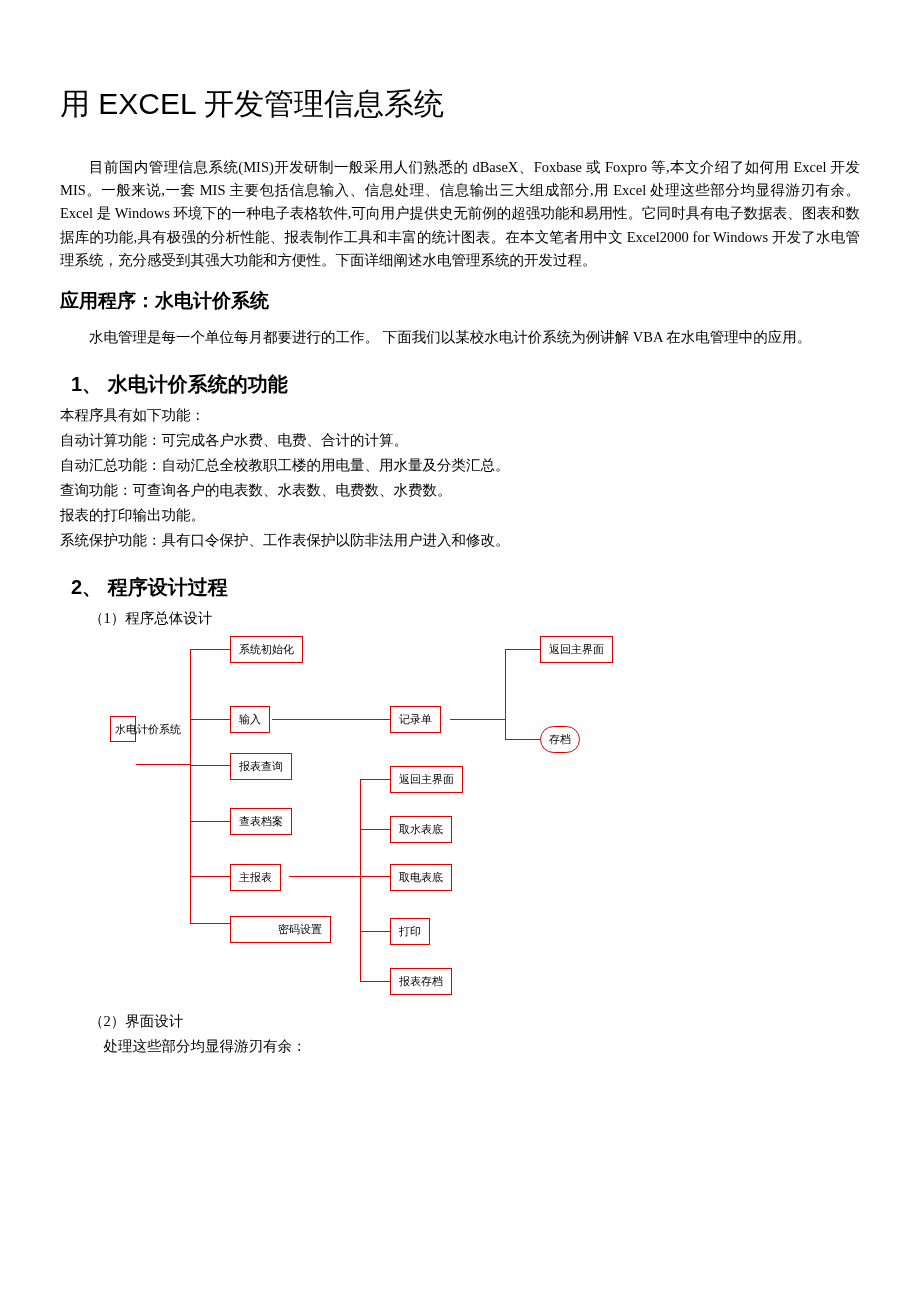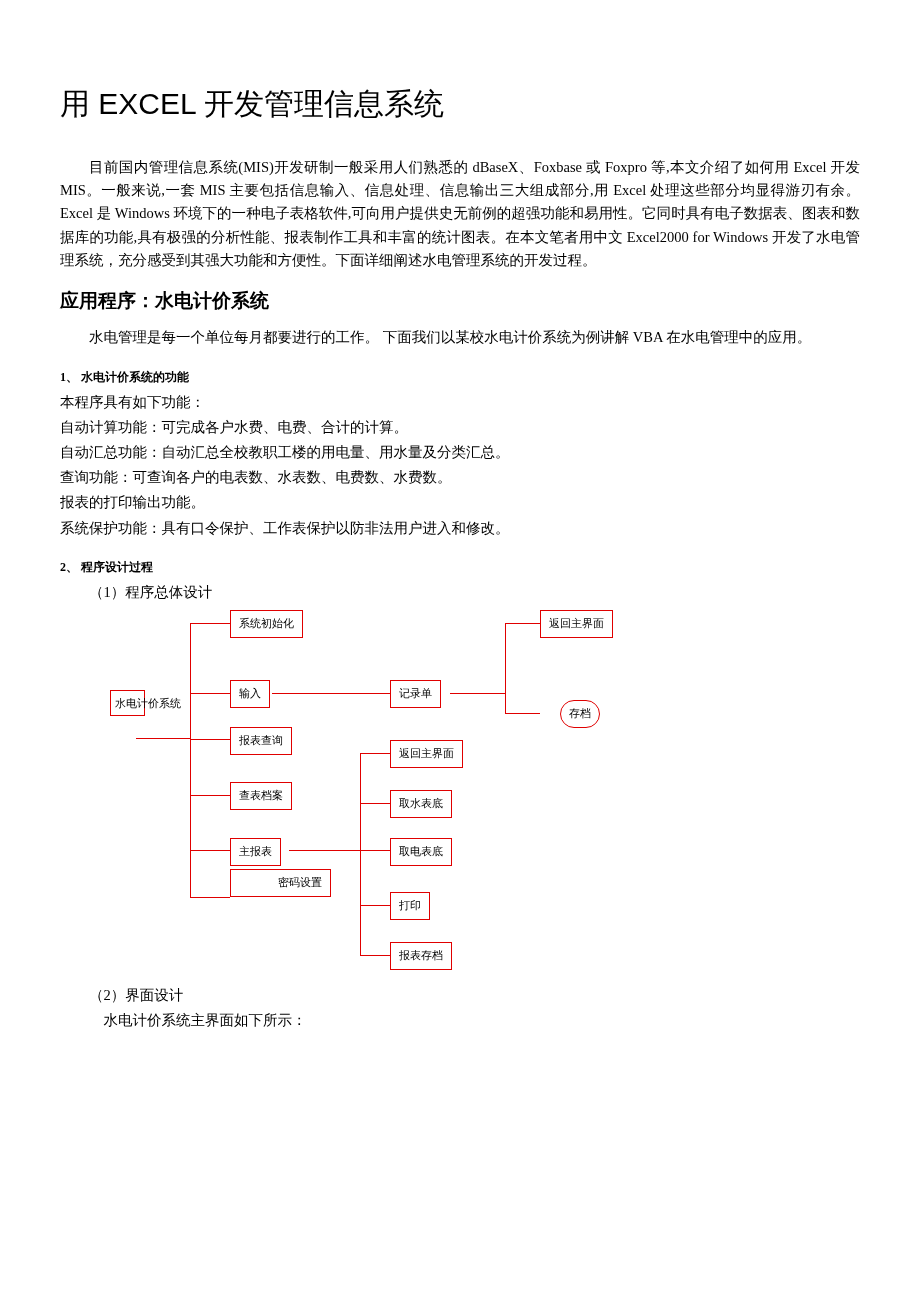--- a/index.html
+++ b/index.html
@@ -25,25 +25,26 @@
     }
     .intro-block { margin-bottom: 14px; }
     .section-h {
       font-size: 19px;
       font-weight: bold;
       font-family: "SimHei", "黑体", sans-serif;
       margin-top: 10px;
       margin-bottom: 10px;
     }
     .sub-h {
-      font-size: 12px;
+      font-size: 20px;
       font-weight: bold;
-      font-family: Liberation Serif, serif;
+      font-family: Liberation Sans, sans-serif;
       margin-top: 18px;
       margin-bottom: 4px;
+      margin-left: 11px;
     }
     .body-line { margin-bottom: 2px; }
     .indent { text-indent: 2em; }
 
     
     .diagram {
       position: relative;
       width: 600px;
       height: 370px;
       margin: 6px 0 4px 40px;
@@ -51,21 +52,21 @@
     .node {
       position: absolute;
       border: 1px solid #e00000;
       padding: 4px 8px;
       font-size: 11px;
       background: #fff;
       text-align: center;
       white-space: nowrap;
     }
     .root {
-      width: 35px;
+      width: 26px;
       padding: 6px 4px;
       line-height: 1.1;
       text-align: center;
     }
     .hline, .vline {
       position: absolute;
       background: #e00000;
     }
     .hline { height: 1px; }
     .vline { width: 1px; }
@@ -95,31 +96,31 @@
 
 <div class="diagram">
 
   <div class="node root" style="left:10px; top:80px;">水电计价系统</div>
 
   <div class="node" style="left:130px; top:0px;">系统初始化</div>
   <div class="node" style="left:130px; top:70px;">输入</div>
   <div class="node" style="left:130px; top:117px;">报表查询</div>
   <div class="node" style="left:130px; top:172px;text-align:center;">查表档案</div>
   <div class="node" style="left:130px; top:228px;">主报表</div>
-  <div class="node" style="left:130px; top:259px;padding-left:47px;">密码设置</div>
+  <div class="node" style="left:130px; top:280px;padding-left:47px;">密码设置</div>
 
   <div class="node" style="left:290px; top:70px;">记录单</div>
   <div class="node" style="left:290px; top:130px;">返回主界面</div>
   <div class="node" style="left:290px; top:180px;">取水表底</div>
   <div class="node" style="left:290px; top:228px;">取电表底</div>
   <div class="node" style="left:290px; top:282px;">打印</div>
   <div class="node" style="left:290px; top:332px;">报表存档</div>
 
   <div class="node" style="left:440px; top:0px;">返回主界面</div>
-  <div class="node" style="left:460px; top:90px;border-radius:14px;">存档</div>
+  <div class="node" style="left:440px; top:90px;border-radius:14px;">存档</div>
 
   <div class="hline" style="left:36px; top:128px; width:54px;"></div>
   <div class="vline" style="left:90px; top:13px; height:274px;"></div>
   <div class="hline" style="left:90px; top:13px; width:40px;"></div>
   <div class="hline" style="left:90px; top:83px; width:40px;"></div>
   <div class="hline" style="left:90px; top:129px; width:40px;"></div>
   <div class="hline" style="left:90px; top:185px; width:40px;"></div>
   <div class="hline" style="left:90px; top:240px; width:40px;"></div>
   <div class="hline" style="left:90px; top:287px; width:40px;"></div>
 
@@ -133,13 +134,13 @@
   <div class="hline" style="left:260px; top:295px; width:30px;"></div>
   <div class="hline" style="left:260px; top:345px; width:30px;"></div>
 
   <div class="hline" style="left:350px; top:83px; width:55px;"></div>
   <div class="vline" style="left:405px; top:13px; height:90px;"></div>
   <div class="hline" style="left:405px; top:13px; width:35px;"></div>
   <div class="hline" style="left:405px; top:103px; width:35px;"></div>
 </div>
 
 <p class="body-line indent">（2）界面设计</p>
-<p class="body-line" style="text-indent:3em;">水电计价系统主界面如下所示：</p>
+<p class="body-line" style="text-indent:3em;">处理这些部分均显得游刃有余：</p>
 
 </body></html>

